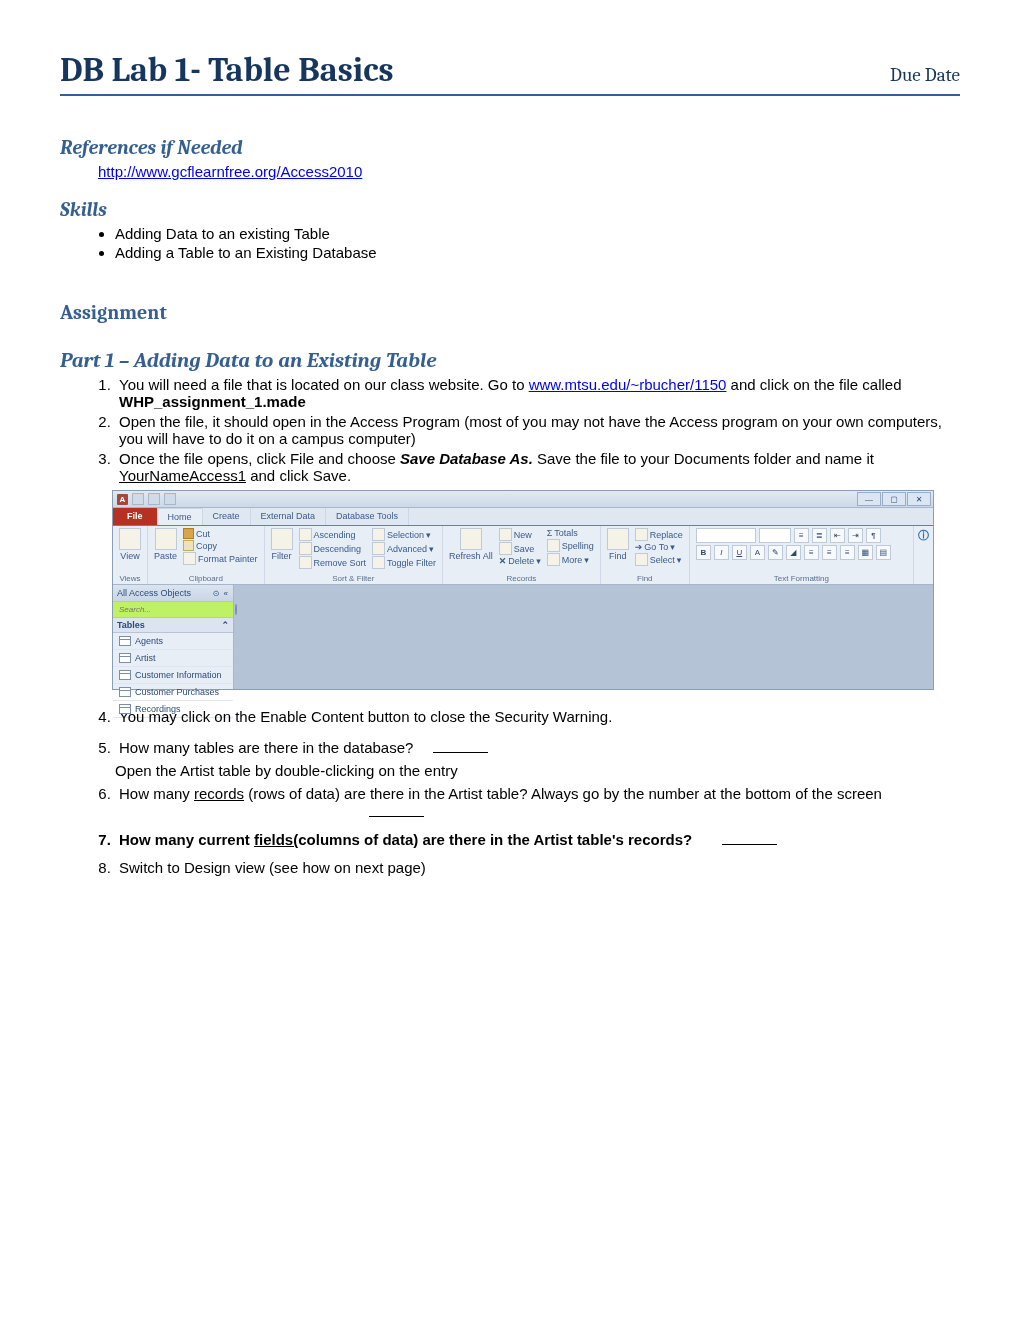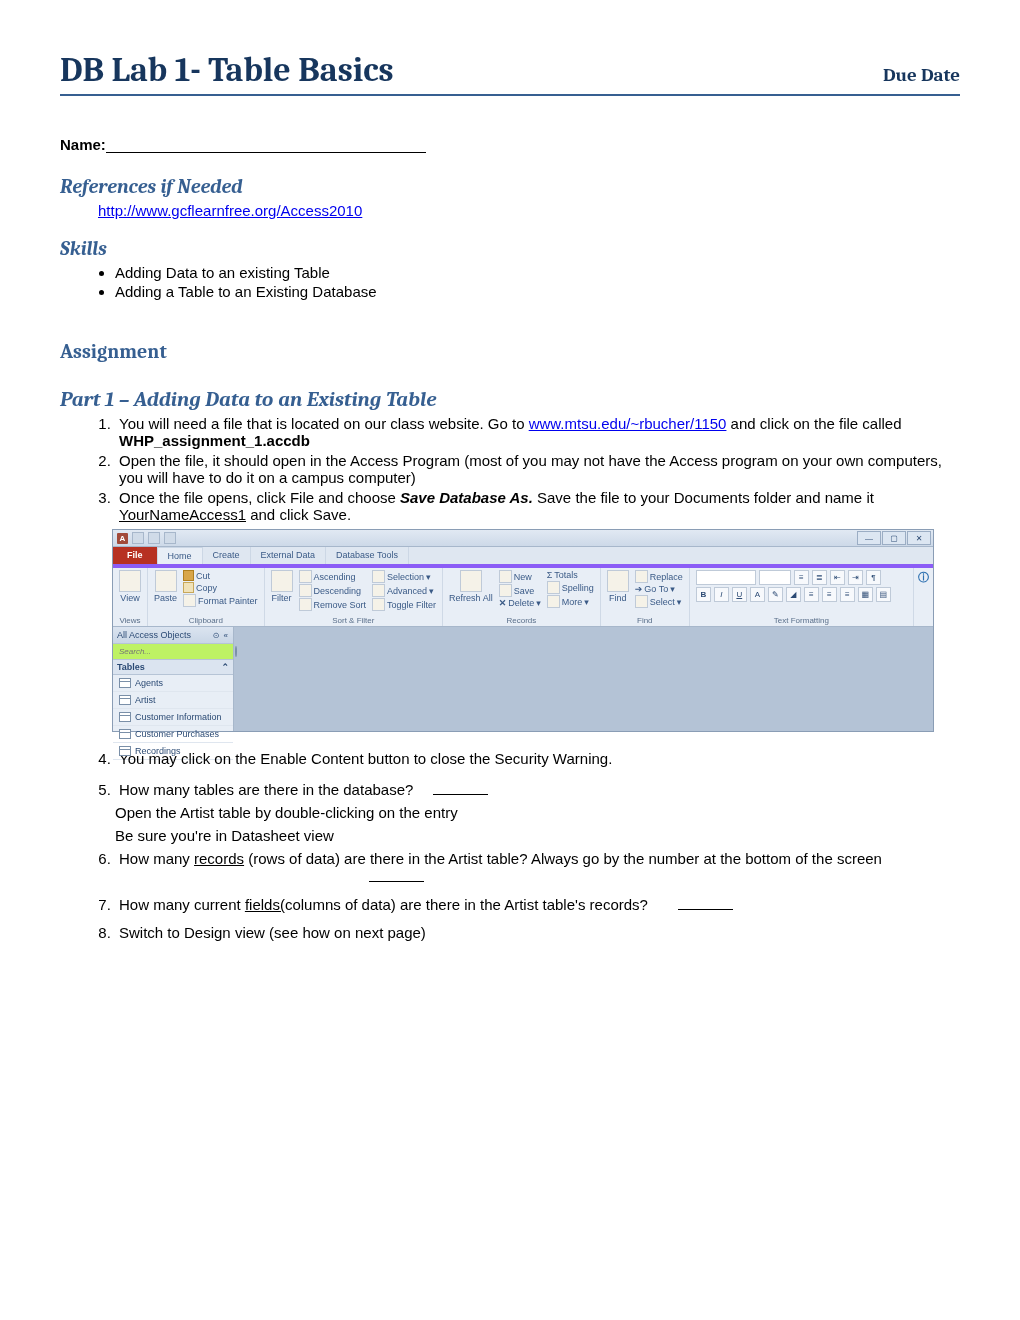--- a/index.html
+++ b/index.html
@@ -24,21 +24,21 @@
   }
   .title {
     font-family: Cambria, Georgia, serif;
     font-size: 34px;
     font-weight: bold;
     color: #17365d;
   }
   .due {
     font-family: Cambria, Georgia, serif;
     font-size: 19px;
-    font-weight: bold;
+    font-weight: normal;
     color: #17365d;
   }
   .name-line {
     font-weight: bold;
     margin-bottom: 22px;
   }
   .name-blank {
     display: inline-block;
     border-bottom: 1.5px solid #000;
     width: 320px;
@@ -143,21 +143,21 @@
     display:flex; align-items:center; gap:4px; padding-left:2px;
   }
   .access .a-logo {
     width:11px; height:11px; background:#a24a3a; color:#fff; font-size:8px; font-weight:bold; display:flex; align-items:center; justify-content:center; border-radius:1px;
   }
   .access .qbtn { width:10px; height:10px; background:#d0dbe8; border:1px solid #a7b7cb; }
   .access .wintitle { flex:1; text-align:center; color:#3a5a86; white-space:nowrap; overflow:hidden; }
   .access .winbtns { display:flex; gap:1px; }
   .access .winbtn { width:22px; height:12px; background:#dce6f2; border:1px solid #9badc4; font-size:8px; display:flex; align-items:center; justify-content:center; color:#2b4a74;}
   .access .tabs {
-    display:flex; background:#dfe7f1; border-bottom:4px solid #8b5cf6;
+    display:flex; background:#dfe7f1; border-bottom:1px solid #8b5cf6;
   }
   .access .tab {
     padding:3px 10px; color:#3a5a86; border-right:1px solid #ccd7e5;
   }
   .access .tab.file { background:#b73122; color:#fff; font-weight:bold; padding:3px 14px; }
   .access .tab.active { background:#e8eef6; border-top:1px solid #cad6e5; }
   .access .ribbon {
     display:flex; background:#e8eef6; border-bottom:1px solid #a7b7cb; height:58px;
   }
   .access .group {
@@ -197,40 +197,37 @@
 </head>
 <body>
 
 <div class="page">
 
   <div class="header">
     <div class="title">DB Lab 1- Table Basics</div>
     <div class="due">Due Date</div>
   </div>
 
-  <div class="name-line">
-    <span>Name:</span><span class="name-blank"></span>
-  </div>
 
   <h3 class="sec">References if Needed</h3>
   <a class="link">http://www.gcflearnfree.org/Access2010</a>
 
   <h3 class="sec">Skills</h3>
   <ul class="bul">
     <li>Adding Data to an existing Table</li>
     <li>Adding a Table to an Existing Database</li>
   </ul>
 
   <h3 class="assign">Assignment</h3>
 
   <h3 class="part">Part 1 – Adding Data to an Existing Table</h3>
 
   <ol class="steps">
     <li>
-      <span>You will need a file that is located on our class website. Go to </span><a class="inline-link">www.mtsu.edu/~rbucher/1150</a><span> and click on the file called </span><b>WHP_assignment_1.accdb</b>
+      <span>You will need a file that is located on our class website. Go to </span><a class="inline-link">www.mtsu.edu/~rbucher/1150</a><span> and click on the file called </span><b>WHP_assignment_1.made</b>
     </li>
     <li>Open the file, it should open in the Access Program (most of you may not have the Access program on your own computers, you will have to do it on a campus computer)</li>
     <li>
       <span>Once the file opens, click File and choose </span><span class="bi">Save Database As.</span><span> Save the file to your Documents folder and name it </span><span class="u">YourNameAccess1</span><span> and click Save.</span>
     </li>
   </ol>
 
   
   <div class="access">
     <div class="titlebar">
@@ -437,26 +434,25 @@
   </div>
 
   <ol class="steps" start="4">
     <li style="margin-bottom:14px;">You may click on the Enable Content button to close the Security Warning.</li>
     <li>
       <span>How many tables are there in the database?</span><span class="blank"></span>
     </li>
   </ol>
   <div class="after-img">
     <div>Open the Artist table by double-clicking on the entry</div>
-    <div>Be sure you're in Datasheet view</div>
   </div>
   <ol class="steps" start="6">
     <li>
       <span>How many </span><span class="u">records</span><span> (rows of data) are there in the Artist table? Always go by the number at the bottom of the screen</span>
       <span class="blank2" style="display:block; margin:14px 0 14px 250px;"></span>
     </li>
-    <li style="margin-bottom:11px;">
+    <li style="margin-bottom:11px;font-weight:bold;">
       <span>How many current </span><span class="u">fields(</span><span>columns of data) are there in the Artist table's records?</span><span class="blank2"></span>
     </li>
     <li>Switch to Design view (see how on next page)</li>
   </ol>
 
 </div>
 
 </body></html>

